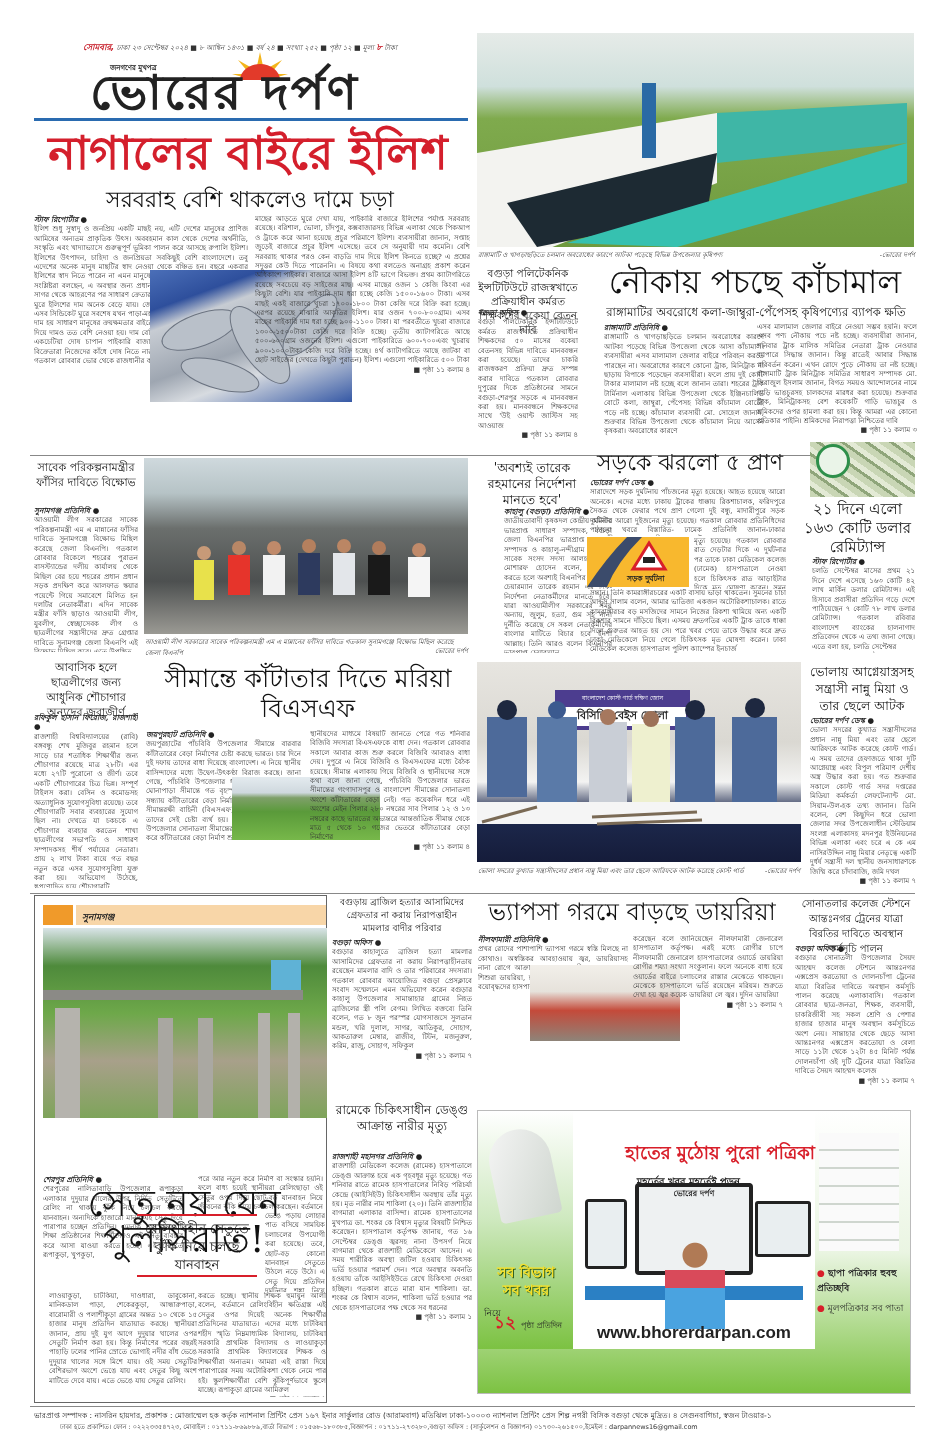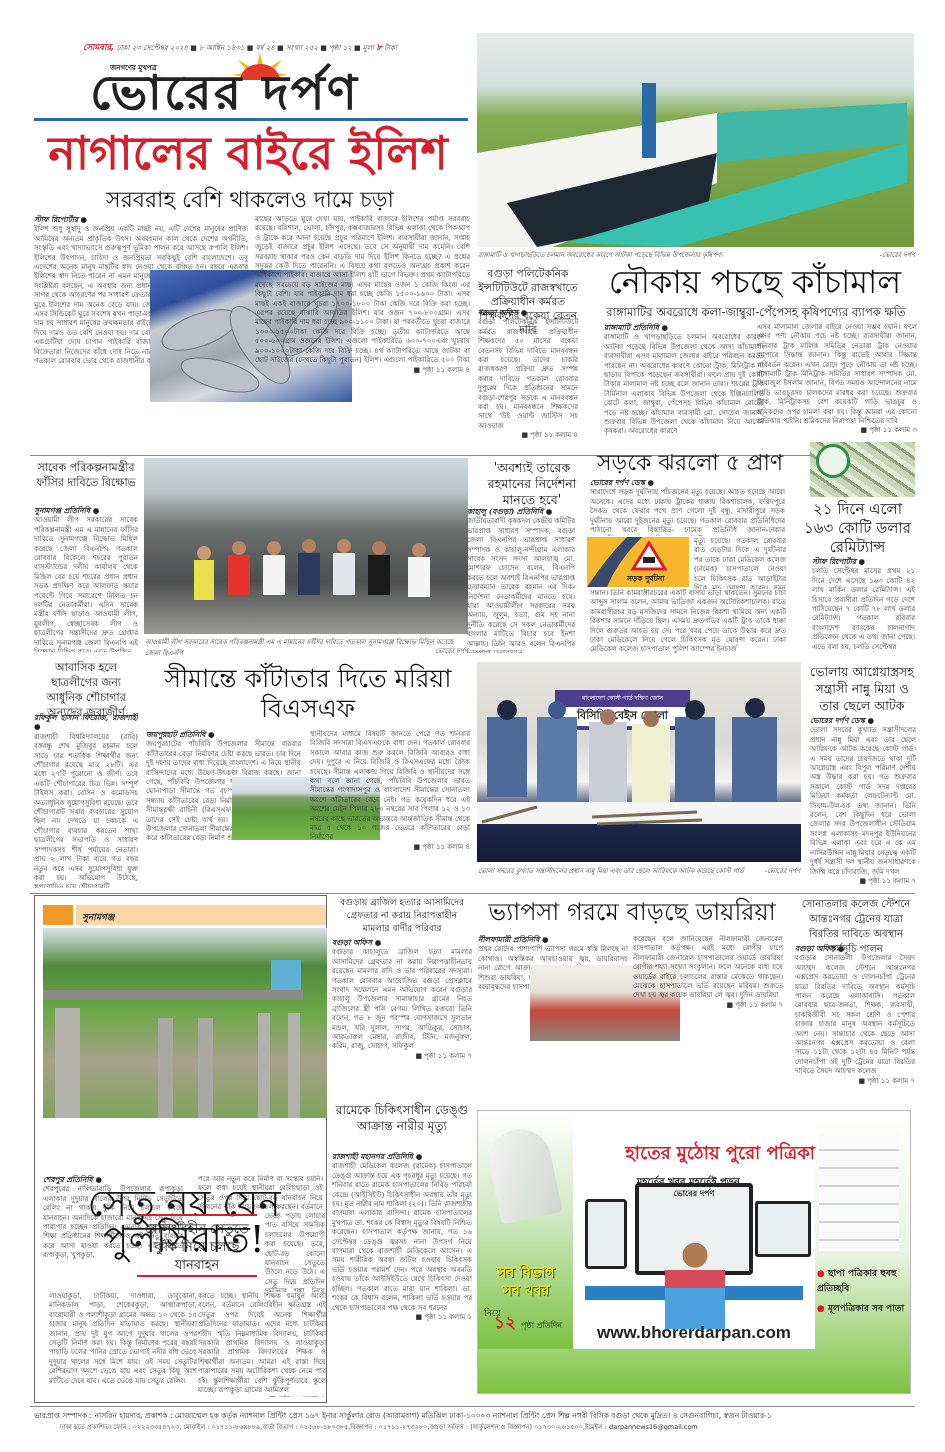--- a/index.html
+++ b/index.html
@@ -114,21 +114,21 @@
         <rect x="224" y="97" width="22" height="40" fill="#1a1a1a"></rect>
         <circle cx="275" cy="92" r="7" fill="#c08a6a"></circle>
         <rect x="264" y="99" width="22" height="40" fill="#f5f5f5"></rect>
       </g>
     </svg>
 </div>
 <div class="abs caption" style="left:145px;top:637px;width:320px">আওয়ামী লীগ সরকারের সাবেক পরিকল্পনামন্ত্রী এম এ মান্নানের ফাঁসির দাবিতে গতকাল সুনামগঞ্জে বিক্ষোভ মিছিল করেছে জেলা বিএনপি</div>
 <div class="abs caption" style="left:400px;top:646px;width:68px;text-align:right">ভোরের দর্পণ</div>
 
 <div class="abs hl" style="left:478px;top:460px;width:108px;font-size:12.5px;line-height:16px">'অবশ্যই তারেক রহমানের নির্দেশনা মানতে হবে'</div>
-<div class="abs body-text" style="left:467px;top:507px;width:108px;height:146px">
+<div class="abs body-text" style="left:504px;top:507px;width:108px;height:146px">
   <span class="byline">কাহালু (বগুড়া) প্রতিনিধি ●</span>
   <span>জাতীয়তাবাদী কৃষকদল কেন্দ্রীয় কমিটির ভারপ্রাপ্ত সাধারণ সম্পাদক, বগুড়া জেলা বিএনপির ভারপ্রাপ্ত সাধারণ সম্পাদক ও কাহালু-নন্দীগ্রাম এলাকার সাবেক সংসদ সদস্য আলহাজ্ব মো. মোশারফ হোসেন বলেন, বিএনপি করতে হলে অবশ্যই বিএনপির ভারপ্রাপ্ত চেয়ারম্যান তারেক রহমান এর দিক-নির্দেশনা নেতাকর্মীদের মানতে হবে। যারা আওয়ামীলীগ সরকারের সময় অন্যায়, জুলুম, হত্যা, গুম সহ নানা দুর্নীতি করেছে সে সকল নেতাকর্মীদের বাংলার মাটিতে বিচার হবে ইনশা আল্লাহ। তিনি আরও বলেন বিএনপির ভারপ্রাপ্ত চেয়ারম্যান</span>
   
 </div>
 
 <div class="abs hl" style="left:590px;top:448px;width:200px;font-size:22px;line-height:30px">সড়কে ঝরলো ৫ প্রাণ</div>
 <div class="abs body-text" style="left:590px;top:478px;width:195px;height:58px">
   <span class="byline">ভোরের দর্পণ ডেস্ক ●</span>
   <span>সারাদেশে সড়ক দুর্ঘটনায় পাঁচজনের মৃত্যু হয়েছে। আহত হয়েছে আরো অনেকে। এদের মধ্যে ঢাকায় ট্রাকের ধাক্কায় রিকশাচালক, ফরিদপুরে সৈকত থেকে ফেরার পথে প্রাণ গেলো দুই বন্ধু, মাদারীপুরে সড়ক দুর্ঘটনায় আরো দুইজনের মৃত্যু হয়েছে। গতকাল রোববার প্রতিনিধিদের পাঠানো খবরে বিস্তারিত- ঢামেক প্রতিনিধি জানান-ঢাকার কামরাঙ্গীরচরের বড় মসজিদ এলাকায় ট্রাকের ধাক্কায় মো. সুমন (২৪) নামের এক অটোরিকশা চালকের</span>
 </div>
@@ -309,19 +309,19 @@
     <div style="position:absolute;left:182px;top:90px;width:56px;height:56px;background:#222;border-radius:3px;padding:3px">
         <div style="width:100%;height:100%;background:#e9eef0"></div>
       </div>
     <div style="position:absolute;left:12px;top:175px;width:218px;height:14px;background:#2b80c4"></div>
     <div style="position:absolute;left:92px;top:128px;width:60px;height:90px;background:radial-gradient(circle at 50% 18%,#b07a55 12px,transparent 13px),linear-gradient(180deg,transparent 35%,#d94a5a 35% 55%,#4aa3e0 55%)"></div>
     <div style="position:absolute;left:0;top:212px;width:242px;text-align:center;font-size:17px;font-weight:bold;color:#222;font-family:'Liberation Sans',sans-serif">www.bhorerdarpan.com</div>
   </div>
   <div style="position:absolute;left:333px;top:0;width:97px;height:238px">
     <div style="position:absolute;left:8px;top:22px;width:80px;height:118px;background:repeating-linear-gradient(180deg,#fafafa 0 16px,#cfd6cf 16px 18px)"></div>
     <div style="position:absolute;left:6px;top:155px;width:88px;font-size:9px;font-weight:bold;color:#222"><span style="color:#d81f2a">●</span> <span>ছাপা পত্রিকার হুবহু প্রতিচ্ছবি</span></div>
-    <div style="position:absolute;left:6px;top:190px;width:88px;font-size:9px;font-weight:bold;color:#222"><span style="color:#d81f2a">●</span> <span>মূলপত্রিকার সব পাতা</span></div>
+    <div style="position:absolute;left:6px;top:190px;width:88px;font-size:9px;font-weight:normal;color:#222"><span style="color:#d81f2a">●</span> <span>মূলপত্রিকার সব পাতা</span></div>
   </div>
 </div>
 
 <div class="abs rule" style="left:30px;top:1406px;width:885px;height:1px"></div>
 <div class="abs" style="left:34px;top:1410px;width:890px;font-size:7.5px;color:#222;white-space:nowrap;overflow:hidden">ভারপ্রাপ্ত সম্পাদক : নাসরিন হায়দার, প্রকাশক : মোজাম্মেল হক কর্তৃক ন্যাশনাল প্রিন্টিং প্রেস ১৬৭ ইনার সার্কুলার রোড (আরামবাগ) মতিঝিল ঢাকা-১০০০৩ ন্যাশনাল প্রিন্টিং প্রেস শিল্প নগরী বিসিক বগুড়া থেকে মুদ্রিত। ৪ সেগুনবাগিচা, স্বজন টাওয়ার-১</div>
 <div class="abs" style="left:60px;top:1422px;width:860px;font-size:6.5px;color:#333;white-space:nowrap;overflow:hidden">ঢাকা হতে প্রকাশিত। ফোন : ০২২২৩৩৫৪৭২৩, মোবাইল : ০১৭১১-৮৬৯৮৮৯,বার্তা বিভাগ : ০১৫৬৮-১৮০৩৮৫,বিজ্ঞাপন : ০১৭১১-২৭৩২৮০,বগুড়া অফিস : (সার্কুলেশন ও বিজ্ঞাপন) ০১৭৩০-২৬১৫০০,ইমেইল : darpannews16@gmail.com</div>
 
 </body></html>

